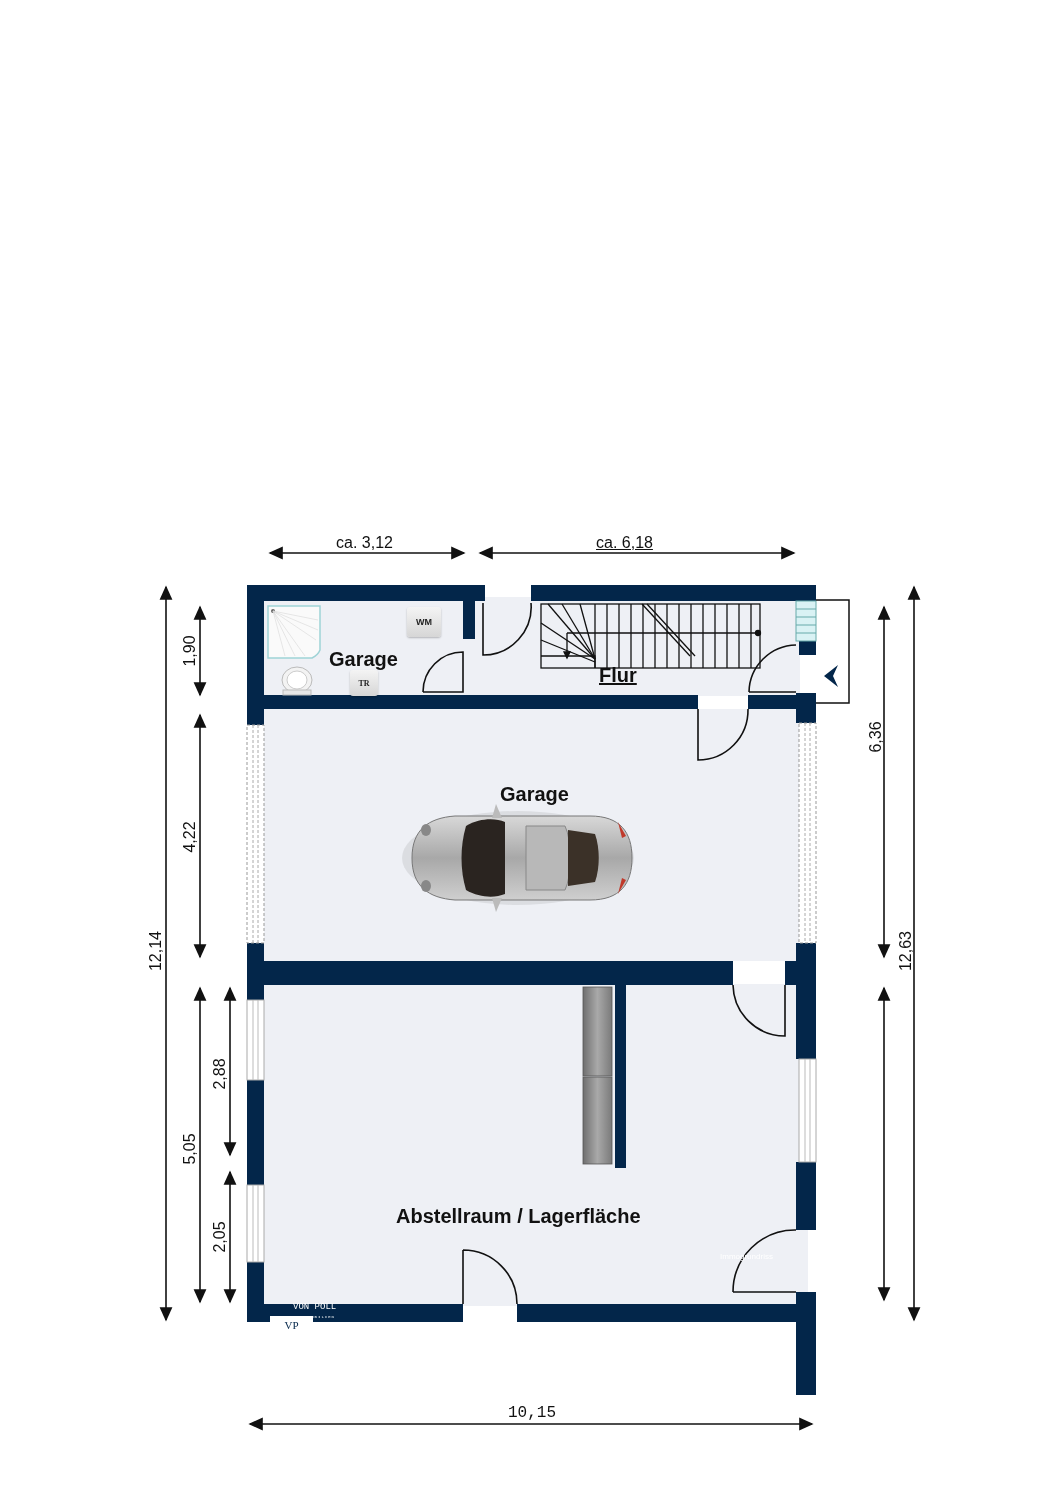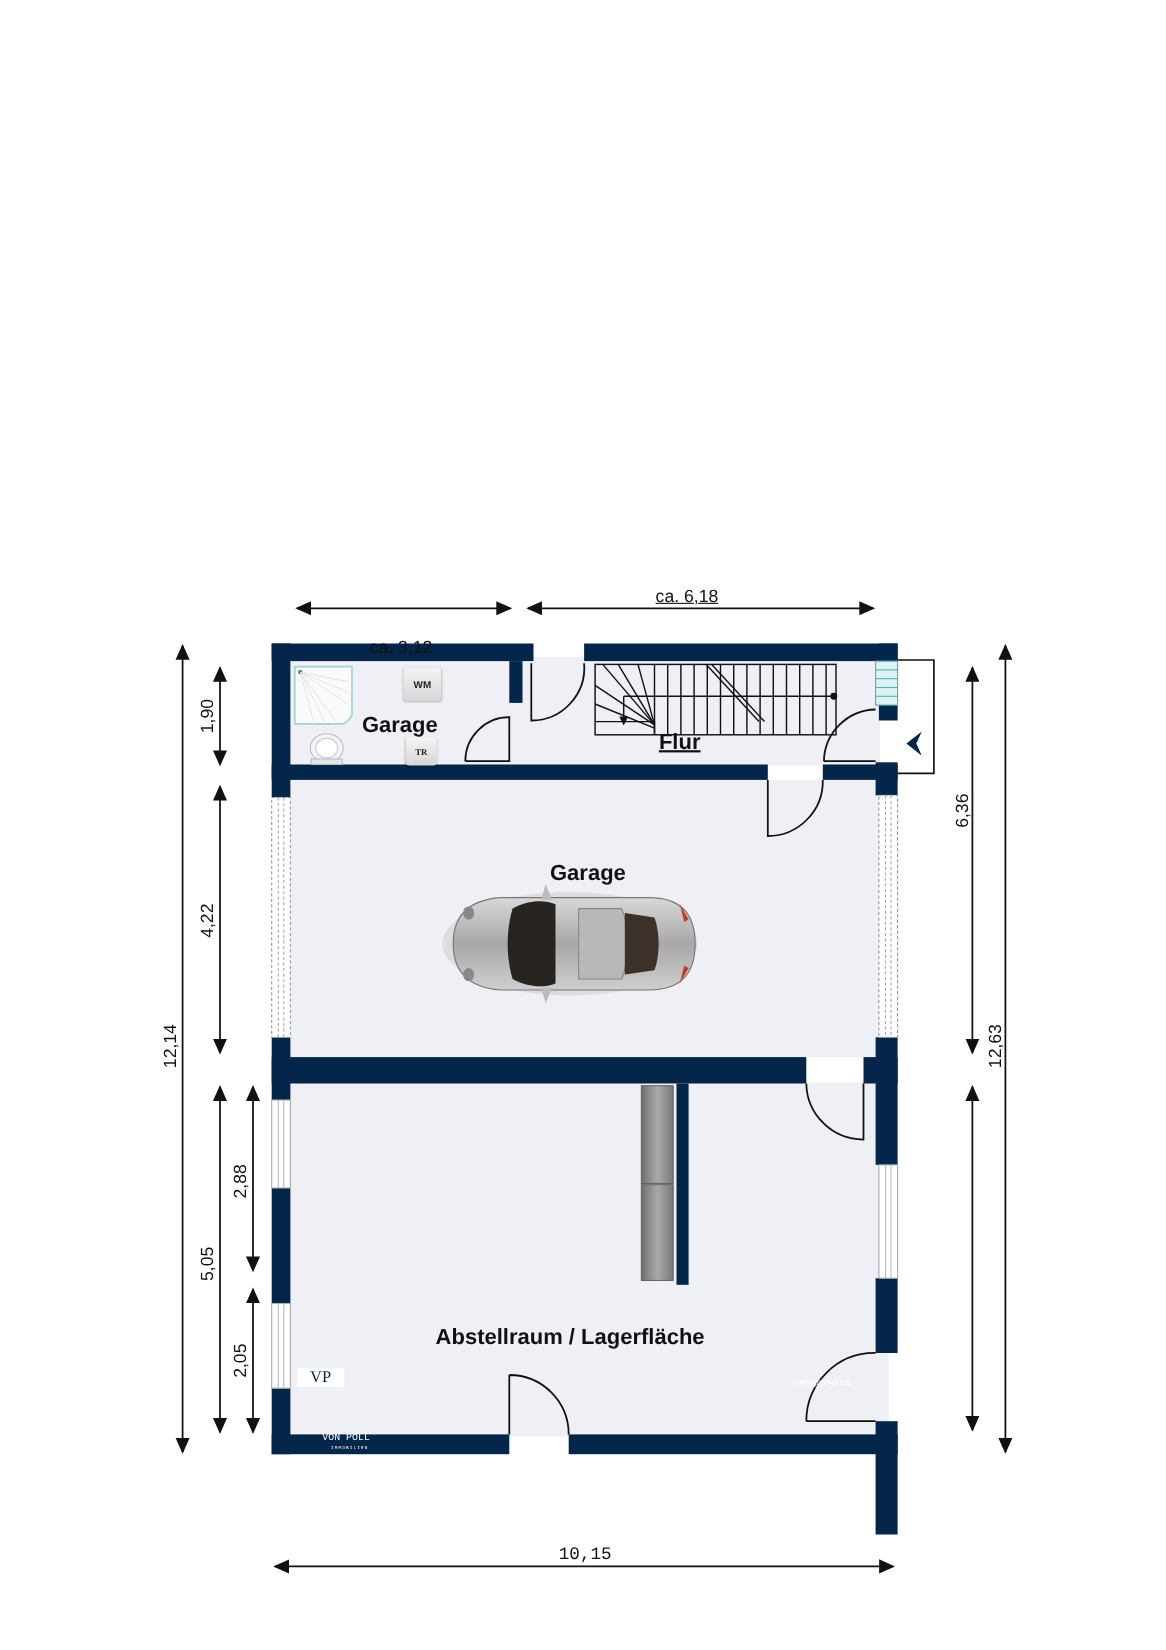--- a/index.html
+++ b/index.html
@@ -8,23 +8,23 @@
   .abs { position:absolute; }
   .room-label { position:absolute; font-weight:bold; color:#111; font-size:20px;
                 font-family:"Liberation Sans", sans-serif; white-space:nowrap; }
   .dim { position:absolute; font-size:16px; color:#111; white-space:nowrap;
          font-family:"Liberation Sans", sans-serif; }
   .dim-v { transform:rotate(-90deg); transform-origin:center; }
   .appliance { position:absolute; background:linear-gradient(#f4f4f4,#d6d6d6);
                border-radius:3px; font-size:9px; font-weight:bold; color:#222;
                display:flex; align-items:center; justify-content:center;
                box-shadow:0 1px 2px rgba(0,0,0,0.25); }
-  .logo-box { position:absolute; left:270px; top:1244px; width:43px; height:17px;
+  .logo-box { position:absolute; left:270px; top:1316px; width:43px; height:17px;
               background:#fff; color:#03264a; font-family:"Liberation Serif", serif;
-              font-size:15px; display:flex; align-items:center; justify-content:center; }
+              font-size:11px; display:flex; align-items:center; justify-content:center; }
   .logo-text { position:absolute; left:293px; top:1302px; color:#fff;
                font-family:Liberation Mono, monospace; font-size:9px; line-height:10px; }
   .logo-sub { display:block; font-size:4px; letter-spacing:1px; margin-left:8px; }
   .credit { position:absolute; left:720px; top:1252px; color:#fff; font-size:8px; }
 </style>
 </head>
 <body>
 
 <svg class="abs" style="left:0;top:0" width="1060" height="1500" viewBox="0 0 1060 1500">
   <defs>
@@ -201,33 +201,33 @@
     <line x1="200" y1="715" x2="200" y2="957" marker-start="url(#arr)" marker-end="url(#arr)"></line>
     <line x1="200" y1="988" x2="200" y2="1302" marker-start="url(#arr)" marker-end="url(#arr)"></line>
     <line x1="230" y1="988" x2="230" y2="1155" marker-start="url(#arr)" marker-end="url(#arr)"></line>
     <line x1="230" y1="1172" x2="230" y2="1302" marker-start="url(#arr)" marker-end="url(#arr)"></line>
     <line x1="884" y1="607" x2="884" y2="957" marker-start="url(#arr)" marker-end="url(#arr)"></line>
     <line x1="884" y1="988" x2="884" y2="1300" marker-start="url(#arr)" marker-end="url(#arr)"></line>
     <line x1="914" y1="587" x2="914" y2="1320" marker-start="url(#arr)" marker-end="url(#arr)"></line>
   </g>
 </svg>
 
-<div class="appliance" style="left:367px;top:607px;width:34px;height:30px;">
+<div class="appliance" style="left:407px;top:607px;width:34px;height:30px;">
   <span>WM</span>
 </div>
-<div class="appliance" style="left:369px;top:670px;width:28px;height:26px;font-size:8px;font-family:Liberation Serif, serif;">
+<div class="appliance" style="left:350px;top:670px;width:28px;height:26px;font-size:8px;font-family:Liberation Serif, serif;">
   <span>TR</span>
 </div>
 
 <div class="room-label" style="left:329px;top:648px;">Garage</div>
 <div class="room-label" style="left:599px;top:664px;text-decoration:underline;">Flur</div>
 <div class="room-label" style="left:500px;top:783px;">Garage</div>
 <div class="room-label" style="left:396px;top:1205px;">Abstellraum / Lagerfläche</div>
 
-<div class="dim" style="left:336px;top:534px;margin-top:47px;">ca. 3,12</div>
+<div class="dim" style="left:336px;top:534px;">ca. 3,12</div>
 <div class="dim" style="left:596px;top:534px;text-decoration:underline;">ca. 6,18</div>
 <div class="dim" style="left:508px;top:1404px;font-family:Liberation Mono, monospace;">10,15</div>
 
 <div class="dim dim-v" style="left:134px;top:942px;width:44px;text-align:center;">12,14</div>
 <div class="dim dim-v" style="left:170px;top:642px;width:40px;text-align:center;">1,90</div>
 <div class="dim dim-v" style="left:170px;top:828px;width:40px;text-align:center;">4,22</div>
 <div class="dim dim-v" style="left:170px;top:1140px;width:40px;text-align:center;">5,05</div>
 <div class="dim dim-v" style="left:200px;top:1065px;width:40px;text-align:center;">2,88</div>
 <div class="dim dim-v" style="left:200px;top:1228px;width:40px;text-align:center;">2,05</div>
 <div class="dim dim-v" style="left:856px;top:728px;width:40px;text-align:center;">6,36</div>

